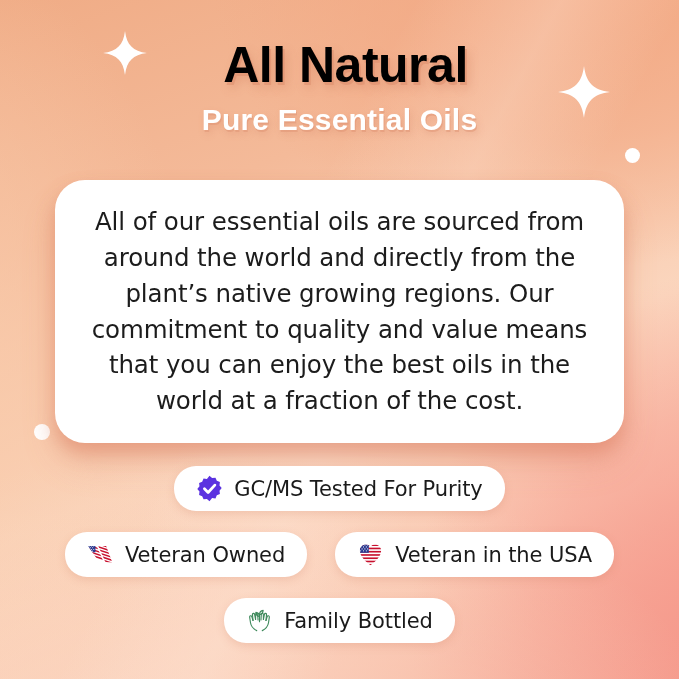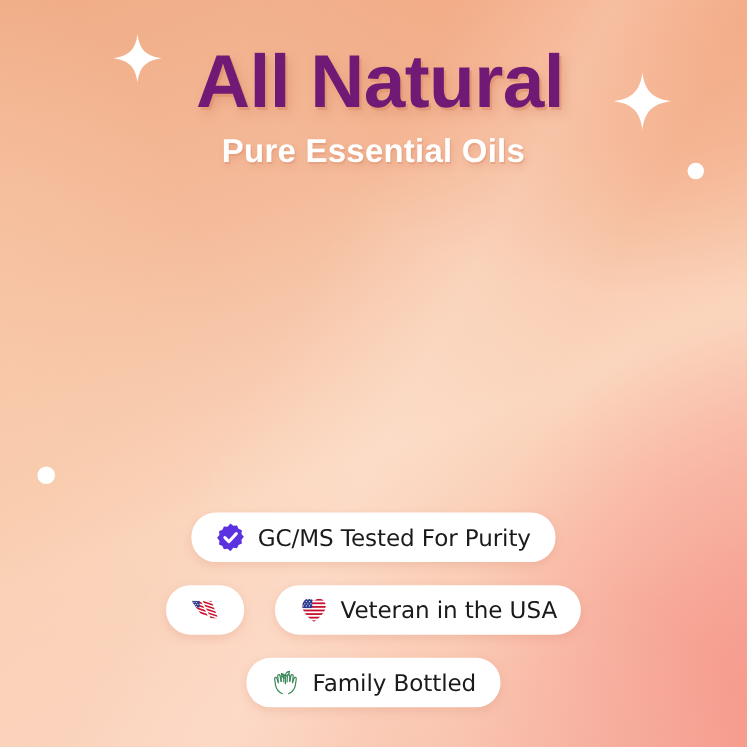--- a/index.html
+++ b/index.html
@@ -81,23 +81,23 @@
   .dot-left  { left:34px;  top:424px; width:16px; height:16px; }
 
   
   .heading-block {
     position:absolute;
     left:0; right:0; top:40px;
     text-align:center;
     z-index:4;
   }
   .title {
-    font-size:68px;
+    font-size:50px;
     font-weight:700;
-    color:#701a75;
+    color:#000000;
     letter-spacing:-0.5px;
     line-height:1.02;
     text-shadow:
       2px 3px 0 rgba(221,140,107,0.55),
       4px 6px 10px rgba(205,120,90,0.35);
     padding-left: 12px;
   }
   .subtitle {
     margin-top:12px;
     font-size:30px;
@@ -197,20 +197,23 @@
   </div>
 
   <div class="dot dot-right"></div>
   <div class="dot dot-left"></div>
 
   <div class="heading-block">
     <div class="title">All Natural</div>
     <div class="subtitle">Pure Essential Oils</div>
   </div>
 
+  <div class="copy-card">
+    <div class="copy-text">All of our essential oils are sourced from around the world and directly from the plant’s native growing regions.  Our commitment to quality and value means that you can enjoy the best oils in the world at a fraction of the cost.</div>
+  </div>
 
   <div class="badges">
 
     <div class="badge-row">
       <div class="badge">
         <span class="badge-icon">
           <svg viewBox="0 0 48 48">
             <path fill="#5B32E0" d="M24 1.5l4.6 3.9 6-0.7 2.4 5.5 5.5 2.4-0.7 6 3.9 4.6-3.9 4.6 0.7 6-5.5 2.4-2.4 5.5-6-0.7L24 46.5l-4.6-3.9-6 0.7-2.4-5.5-5.5-2.4 0.7-6L2.3 24.8 6.2 20.2l-0.7-6 5.5-2.4 2.4-5.5 6 0.7z"></path>
             <path fill="none" stroke="#FFFFFF" stroke-width="5" stroke-linecap="round" stroke-linejoin="round" d="M15 24.5l6.5 6.5L33.5 18"></path>
           </svg>
@@ -263,20 +266,21 @@
                 <rect x="0" y="6" width="48" height="2.6" transform="rotate(18 24 24)"></rect>
                 <rect x="0" y="11" width="48" height="2.6" transform="rotate(18 24 24)"></rect>
                 <rect x="0" y="16" width="48" height="2.6" transform="rotate(18 24 24)"></rect>
                 <rect x="0" y="21" width="48" height="2.6" transform="rotate(18 24 24)"></rect>
                 <rect x="0" y="26" width="48" height="2.6" transform="rotate(18 24 24)"></rect>
                 <rect x="0" y="31" width="48" height="2.6" transform="rotate(18 24 24)"></rect>
               </g>
             </g>
           </svg>
         </span>
+        <span class="badge-label">Veteran Owned</span>
       </div>
 
       <div class="badge">
         <span class="badge-icon">
           <svg viewBox="0 0 48 48">
             <defs>
               <clipPath id="heartClip">
                 <path d="M24 43 C24 43 5 30.5 5 17.5 C5 10.5 10.3 6 16 6 C20 6 23 8.3 24 10.6 C25 8.3 28 6 32 6 C37.7 6 43 10.5 43 17.5 C43 30.5 24 43 24 43 Z"></path>
               </clipPath>
             </defs>

